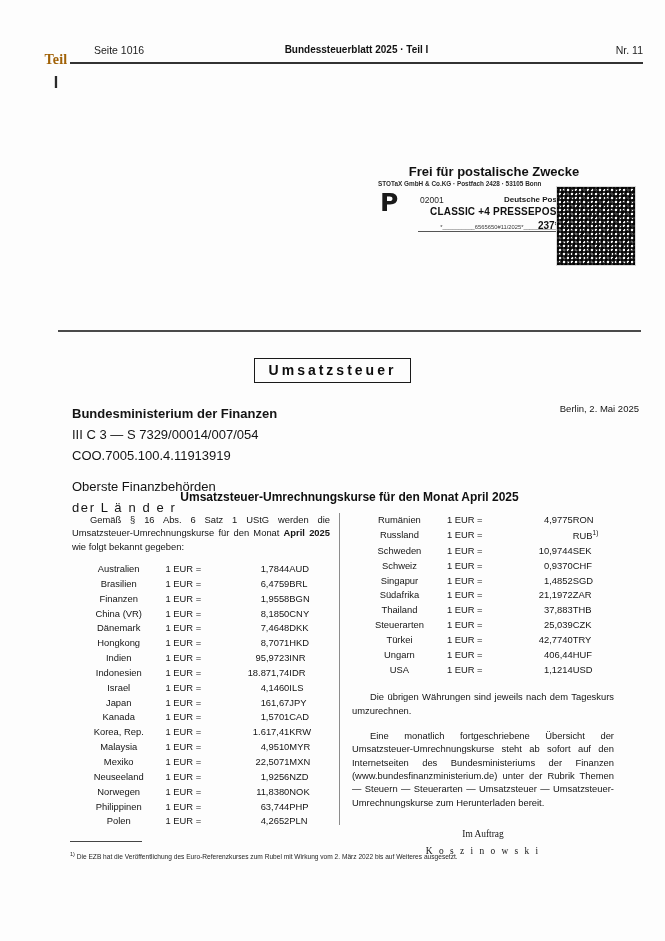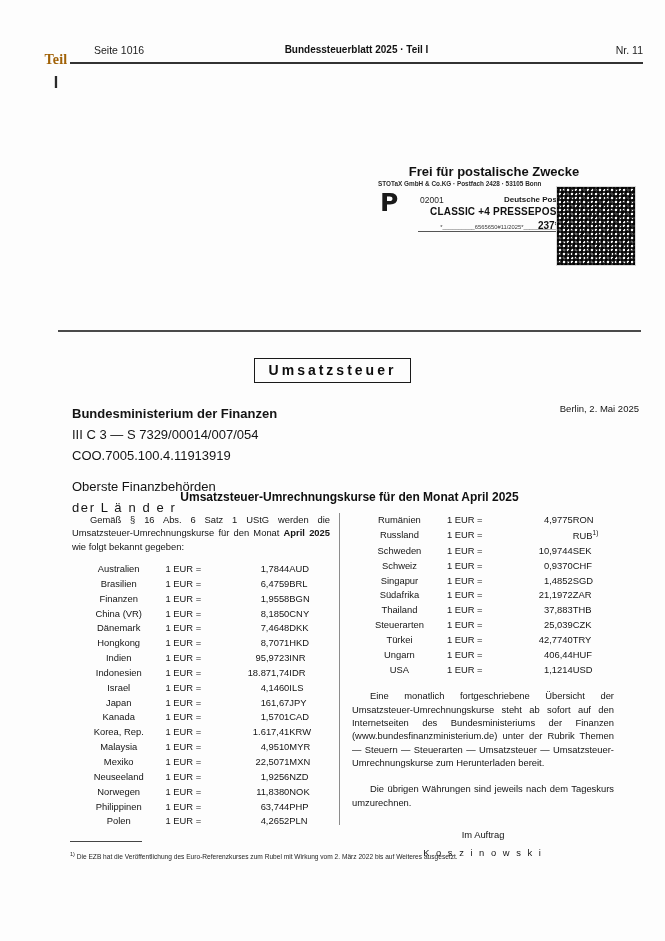--- a/index.html
+++ b/index.html
@@ -305,20 +305,21 @@
     font-size: 6.5px;
     vertical-align: super;
   }
 
   
   .sig {
     margin-top: 20px;
     text-align: center;
     font-size: 9.4px;
     color: #141414;
+    font-family: Liberation Serif, serif;
   }
   .sig .sig-name {
     margin-top: 7px;
     letter-spacing: 2px;
   }
 
   
   .footnote-rule {
     position: absolute;
     left: 70px;
@@ -577,23 +578,23 @@
           </tr>
           <tr>
             <td class="c-country">USA</td>
             <td class="c-eur">1 EUR =</td>
             <td class="c-rate">1,1214</td>
             <td class="c-code">USD</td>
           </tr>
         </tbody>
     </table>
 
+    <p class="para" style="margin-top:13px;">Die übrigen Währungen sind jeweils nach dem Tageskurs umzurechnen.</p>
+
     <p class="para" style="margin-top:12px;">Eine monatlich fortgeschriebene Übersicht der Umsatzsteuer-Umrechnungskurse steht ab sofort auf den Internetseiten des Bundesministeriums der Finanzen (www.bundesfinanzministerium.de) unter der Rubrik Themen — Steuern — Steuerarten — Umsatzsteuer — Umsatzsteuer-Umrechnungskurse zum Herunterladen bereit.</p>
-
-    <p class="para" style="margin-top:13px;">Die übrigen Währungen sind jeweils nach dem Tageskurs umzurechnen.</p>
 
     <div class="sig">
       <div>Im Auftrag</div>
       <div class="sig-name">K o s z i n o w s k i</div>
     </div>
   </div>
 
   <div class="footnote-rule"></div>
   <div class="footnote">
     <sup>1)</sup>

